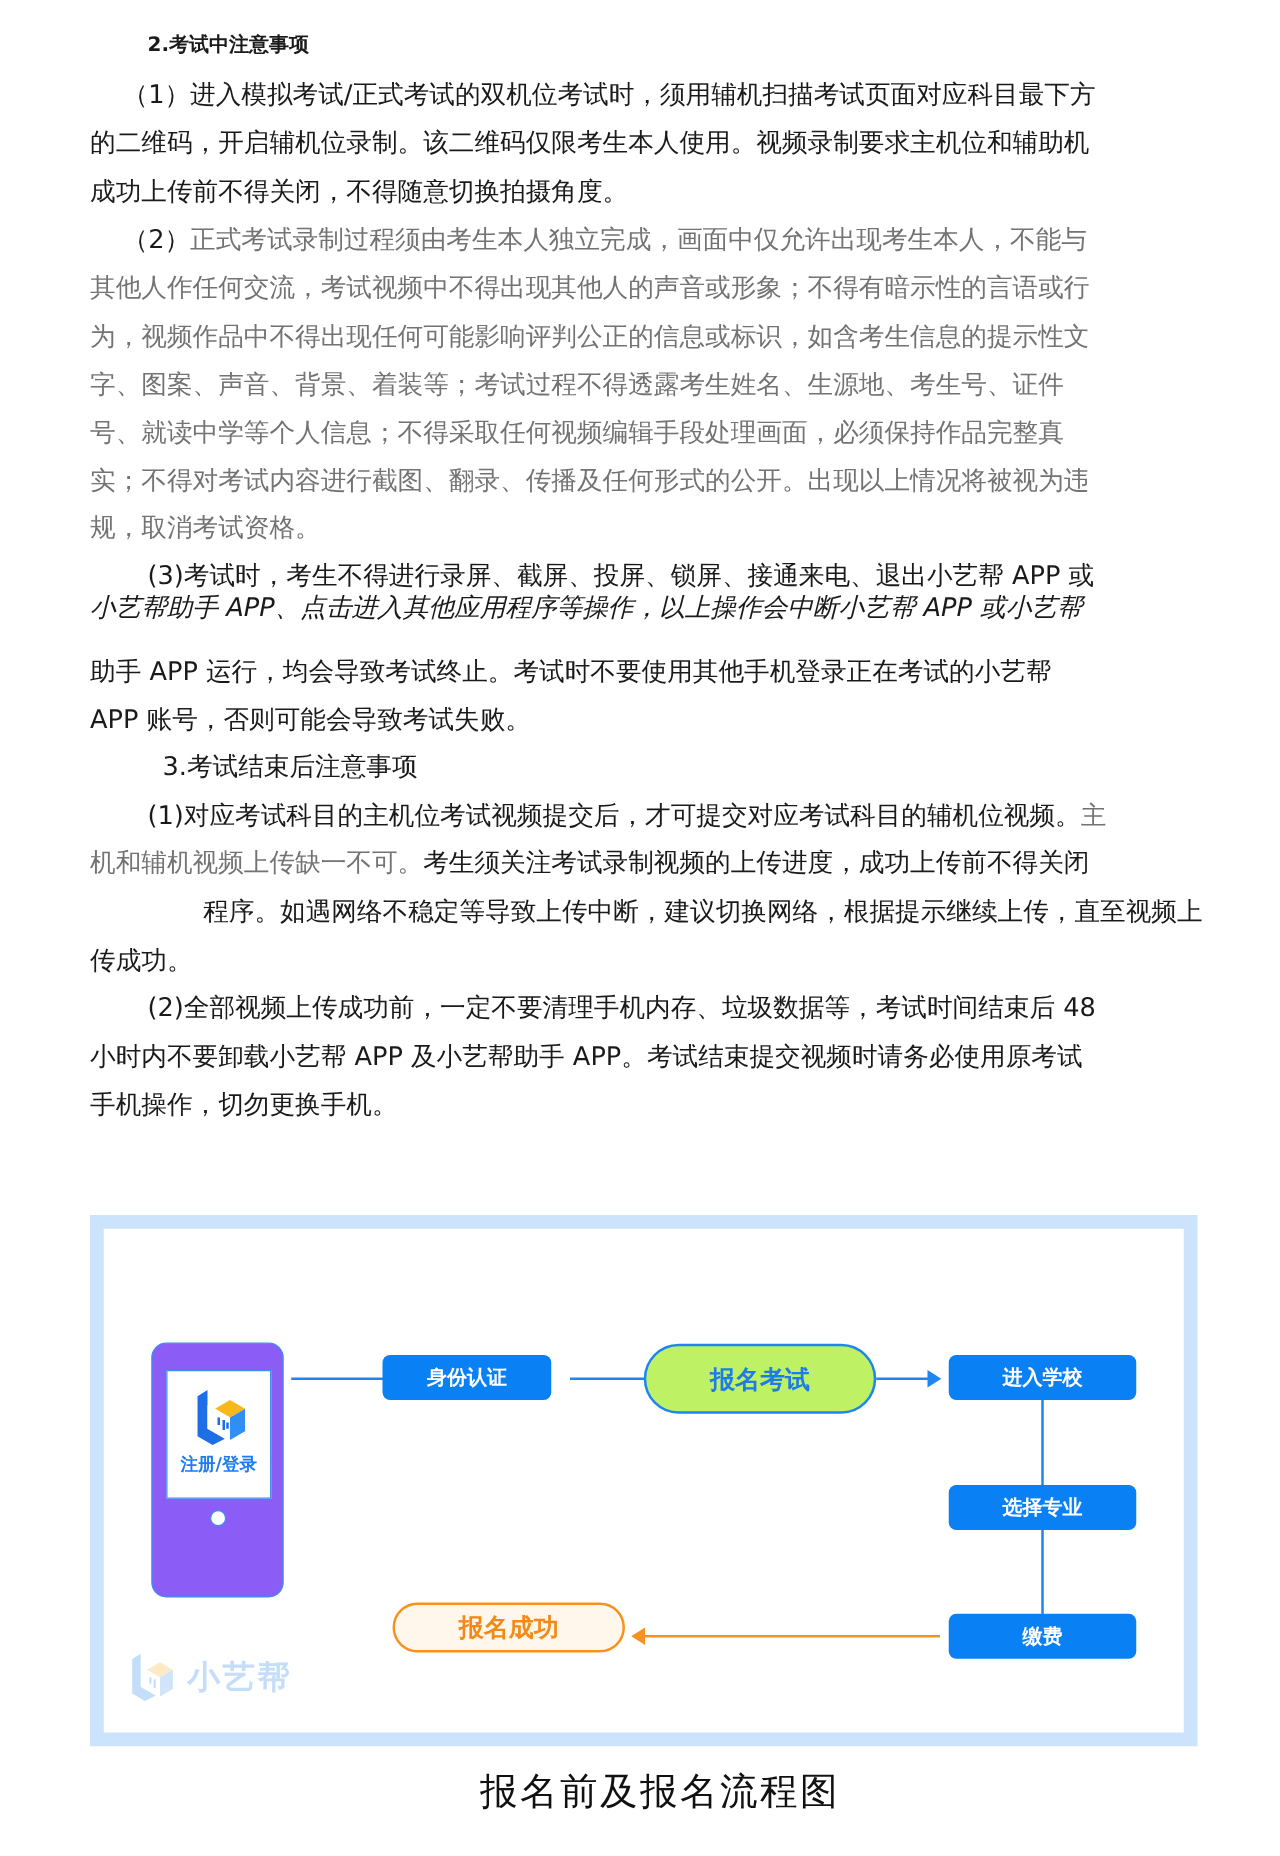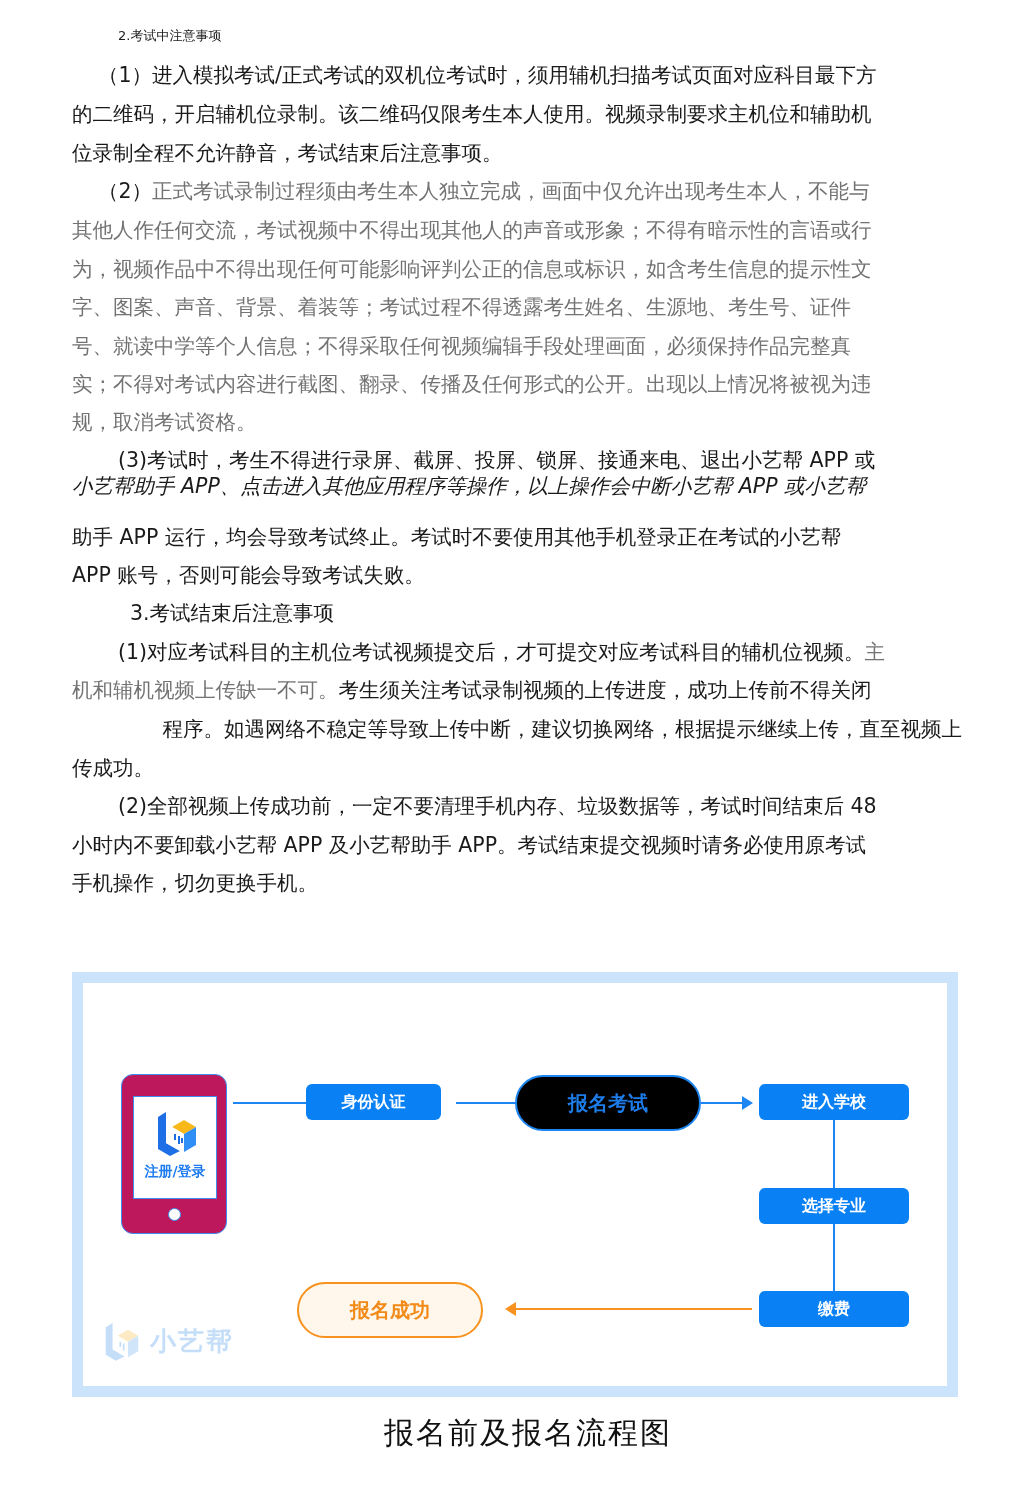--- a/index.html
+++ b/index.html
@@ -7,31 +7,31 @@
     width: 1024px; height: 1485px; position: relative; overflow: hidden;
     font-family: "DejaVu Sans", "Liberation Sans", sans-serif;
     color: #1a1a1a;
   }
   .doc { position: absolute; left: 0; top: 0; width: 1024px; }
   .line {
     position: absolute; left: 72px; width: 890px;
     font-size: 20.5px; line-height: 39px; height: 39px;
     white-space: nowrap; letter-spacing: 0px;
   }
-  .heading { font-weight: normal; font-size: 13px; }
+  .heading { font-weight: bold; font-size: 16px; }
   .red { color: #737373; }
 
   
   .frame {
     position: absolute; left: 72px; top: 972px; width: 864px; height: 403px;
     border: 11px solid #cce4fb; background: #ffffff;
   }
   .phone {
-    position: absolute; left: 121px; top: 1074px; width: 106px; height: 160px;
-    background: #be185d; border: 1.5px solid #3d8ef0; border-radius: 12px;
+    position: absolute; left: 121px; top: 1074px; width: 106px; height: 204px;
+    background: #8b5cf6; border: 1.5px solid #3d8ef0; border-radius: 12px;
     box-sizing: border-box;
   }
   .phone-screen {
     position: absolute; left: 11px; top: 21px; width: 84px; height: 103px;
     background: #ffffff; border: 1.5px solid #3d8ef0; box-sizing: border-box;
   }
   .phone-home {
     position: absolute; left: 46px; top: 133px; width: 13px; height: 13px;
     border: 1.5px solid #3d8ef0; border-radius: 50%; background: #fff; box-sizing: border-box;
   }
@@ -43,21 +43,21 @@
 
   .box {
     position: absolute; background: #0a80f5; color: #ffffff;
     border-radius: 6px; font-size: 16px; font-weight: bold;
     display: flex; align-items: center; justify-content: center;
   }
   .pill {
     position: absolute; border-radius: 28px; font-size: 20px; font-weight: bold;
     display: flex; align-items: center; justify-content: center; box-sizing: border-box;
   }
-  .pill-blue { background: #000000; border: 2px solid #1d86f2; color: #1d7ce8; }
+  .pill-blue { background: #bef264; border: 2px solid #1d86f2; color: #1d7ce8; }
   .pill-orange { background: #fff6ec; border: 2px solid #f7921e; color: #f28a17; }
 
   .hline { position: absolute; height: 2px; }
   .vline { position: absolute; width: 2px; }
   .blue-line { background: #1d86f2; }
   .orange-line { background: #f7921e; }
   .arrow-right {
     position: absolute; width: 0; height: 0;
     border-top: 7px solid transparent; border-bottom: 7px solid transparent;
     border-left: 11px solid #1d86f2;
@@ -78,21 +78,21 @@
 </style>
 </head>
 <body>
 
 <div class="doc">
 
   <div class="line heading" style="top:16px; left:118px;">2.考试中注意事项</div>
 
   <div class="line" style="top:56px; left:98px;">（1）进入模拟考试/正式考试的双机位考试时，须用辅机扫描考试页面对应科目最下方</div>
   <div class="line" style="top:95px;">的二维码，开启辅机位录制。该二维码仅限考生本人使用。视频录制要求主机位和辅助机</div>
-  <div class="line" style="top:134px;">位录制全程不允许静音，考试结束后注意事项。</div>
+  <div class="line" style="top:134px;">成功上传前不得关闭，不得随意切换拍摄角度。</div>
 
   <div class="line" style="top:172px; left:98px;">
     <span>（2）</span><span class="red">正式考试录制过程须由考生本人独立完成，画面中仅允许出现考生本人，不能与</span>
   </div>
   <div class="line red" style="top:211px;">其他人作任何交流，考试视频中不得出现其他人的声音或形象；不得有暗示性的言语或行</div>
   <div class="line red" style="top:250px;">为，视频作品中不得出现任何可能影响评判公正的信息或标识，如含考生信息的提示性文</div>
   <div class="line red" style="top:288px;">字、图案、声音、背景、着装等；考试过程不得透露考生姓名、生源地、考生号、证件</div>
   <div class="line red" style="top:327px;">号、就读中学等个人信息；不得采取任何视频编辑手段处理画面，必须保持作品完整真</div>
   <div class="line red" style="top:365px;">实；不得对考试内容进行截图、翻录、传播及任何形式的公开。出现以上情况将被视为违</div>
   <div class="line red" style="top:403px;">规，取消考试资格。</div>
@@ -143,21 +143,21 @@
 <div class="pill pill-blue" style="left:515px; top:1075px; width:186px; height:56px;">报名考试</div>
 <div class="hline blue-line" style="left:701px; top:1102px; width:42px;"></div>
 <div class="arrow-right" style="left:742px; top:1096px;"></div>
 <div class="box" style="left:759px; top:1084px; width:150px; height:36px;">进入学校</div>
 <div class="vline blue-line" style="left:833px; top:1120px; height:68px;"></div>
 <div class="box" style="left:759px; top:1188px; width:150px; height:36px;">选择专业</div>
 <div class="vline blue-line" style="left:833px; top:1224px; height:68px;"></div>
 <div class="box" style="left:759px; top:1291px; width:150px; height:36px;">缴费</div>
 <div class="hline orange-line" style="left:516px; top:1308px; width:236px;"></div>
 <div class="arrow-left" style="left:505px; top:1302px;"></div>
-<div class="pill pill-orange" style="left:297px; top:1282px; width:186px; height:56px;">报名成功</div>
+<div class="pill pill-orange" style="left:314px; top:1282px; width:186px; height:40px;">报名成功</div>
 
 <div class="watermark">
   <svg viewBox="0 0 42 48" width="36" height="42">
     <polygon points="2,8 10,3 10,34 24,42 14,47 2,40" fill="#5aa2ee"></polygon>
     <polygon points="16,18 28,11 40,18 28,25" fill="#f9c65a"></polygon>
     <polygon points="28,25 40,18 40,36 28,43" fill="#7ab6f3"></polygon>
     <rect x="18" y="25" width="2" height="6" fill="#5aa2ee"></rect>
     <rect x="22" y="27" width="2" height="8" fill="#5aa2ee"></rect>
   </svg>
   <span class="watermark-text">小艺帮</span>

